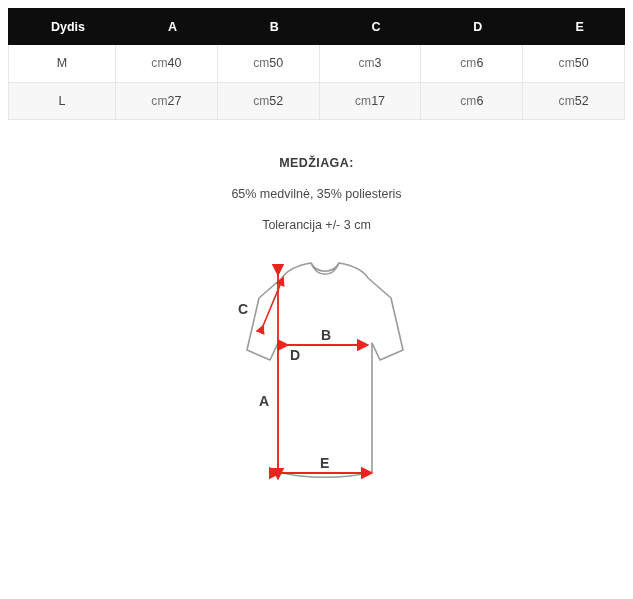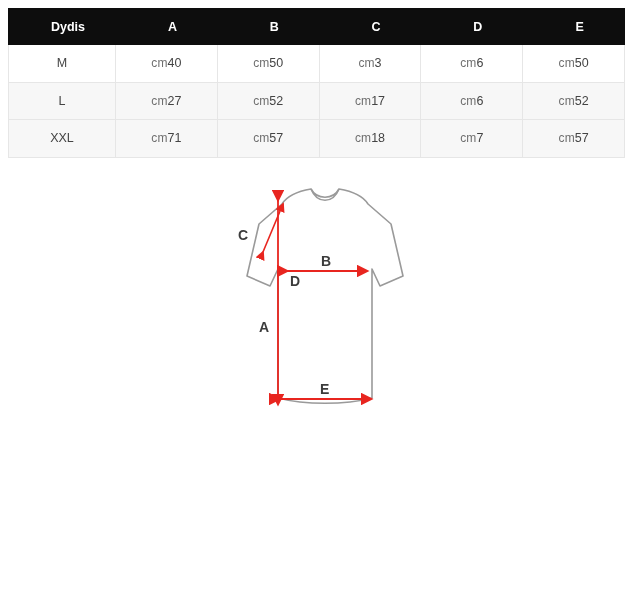--- a/index.html
+++ b/index.html
@@ -131,31 +131,28 @@
         <td><span class="unit">cm</span><span>50</span></td>
       </tr>
       <tr class="alt">
         <td class="first-col">L</td>
         <td><span class="unit">cm</span><span>27</span></td>
         <td><span class="unit">cm</span><span>52</span></td>
         <td><span class="unit">cm</span><span>17</span></td>
         <td><span class="unit">cm</span><span>6</span></td>
         <td><span class="unit">cm</span><span>52</span></td>
       </tr>
-      <tr class="alt">
-        <td class="first-col">XXL</td>
-        <td><span class="unit">cm</span><span>71</span></td>
-        <td><span class="unit">cm</span><span>57</span></td>
-        <td><span class="unit">cm</span><span>18</span></td>
-        <td><span class="unit">cm</span><span>7</span></td>
-        <td><span class="unit">cm</span><span>57</span></td>
-      </tr>
     </tbody>
   </table>
 
+  <div class="material">
+    <div class="material-title">MEDŽIAGA:</div>
+    <div class="material-line">65% medvilnė, 35% poliesteris</div>
+    <div class="material-tolerance">Tolerancija +/- 3 cm</div>
+  </div>
 
   <div class="diagram-wrap">
     <svg width="300" height="262" viewBox="0 0 300 262">
       <defs>
         <marker id="ah" markerWidth="7" markerHeight="7" refX="5.6" refY="3.5" orient="auto">
           <path d="M0,0 L7,3.5 L0,7 Z" fill="#e8251f"></path>
         </marker>
         <marker id="ahs" markerWidth="6" markerHeight="6" refX="4.8" refY="3" orient="auto">
           <path d="M0,0 L6,3 L0,6 Z" fill="#e8251f"></path>
         </marker>

